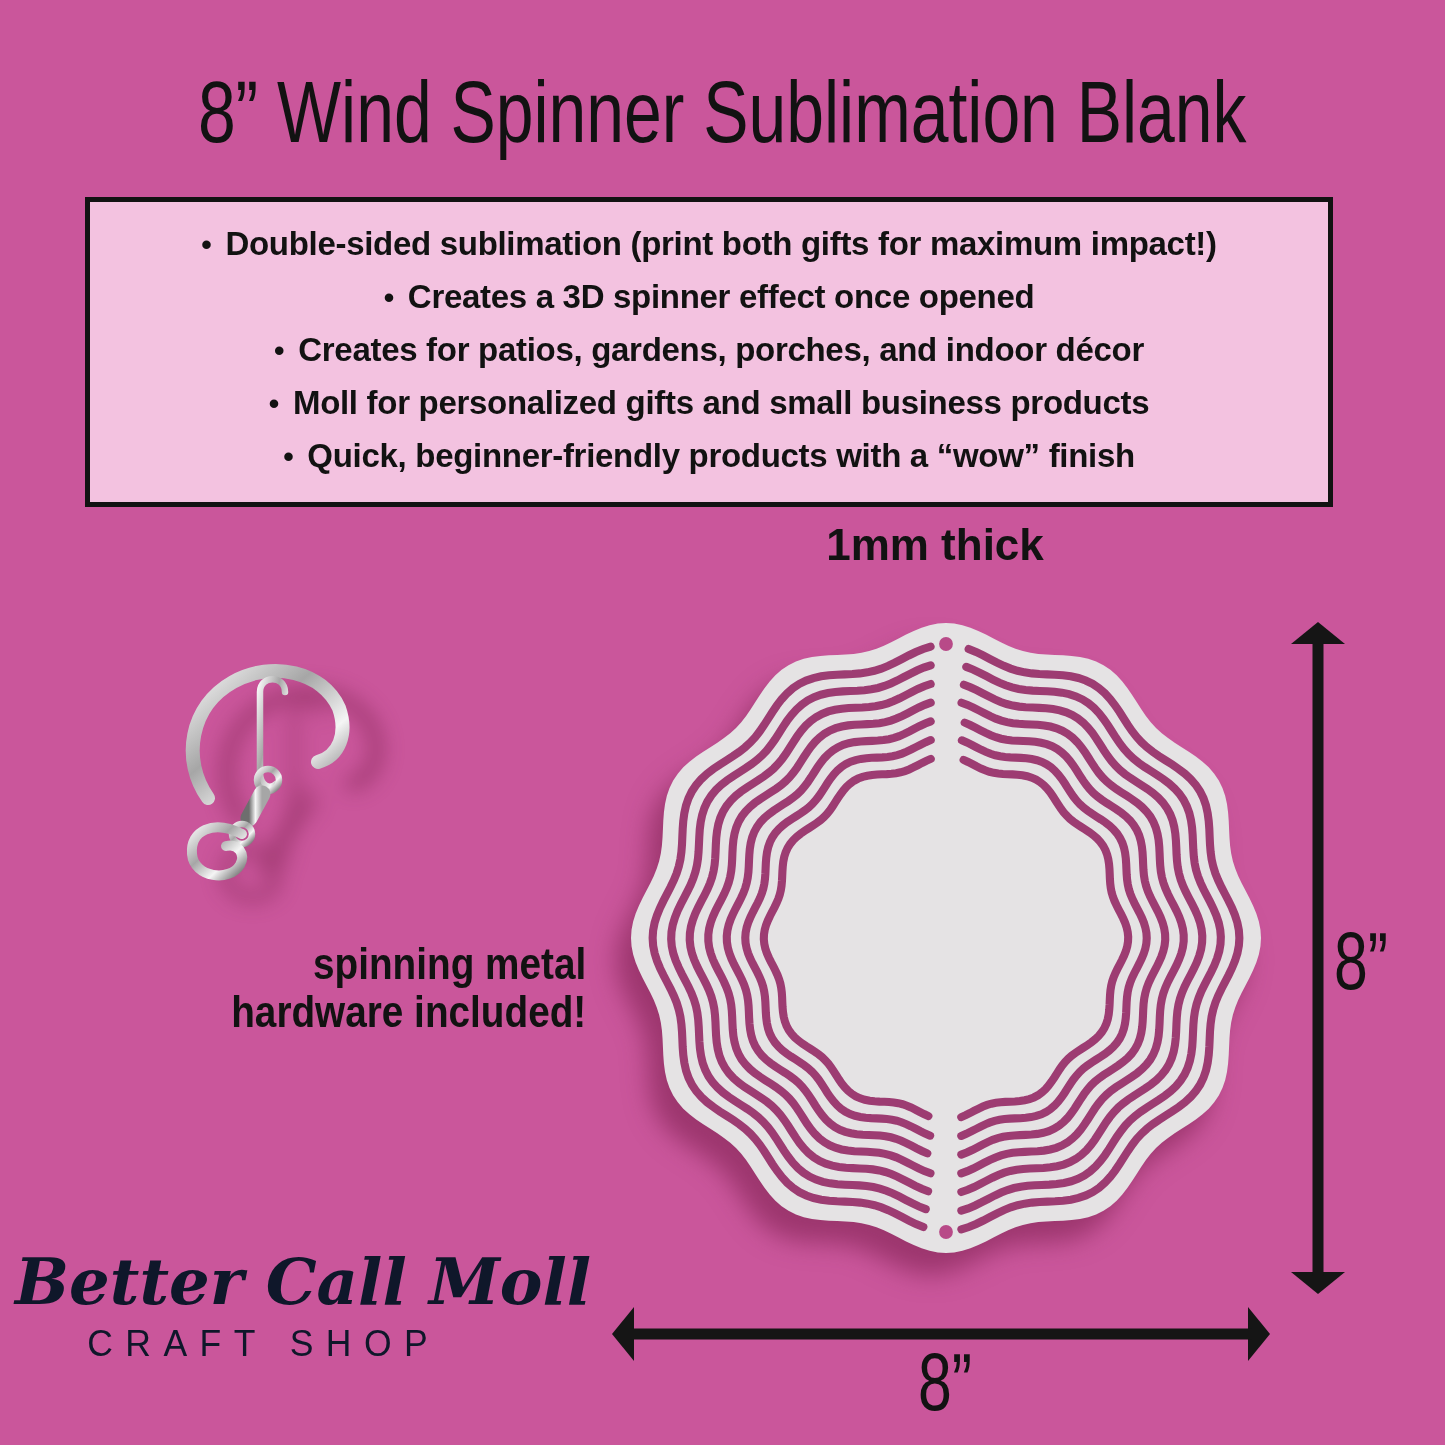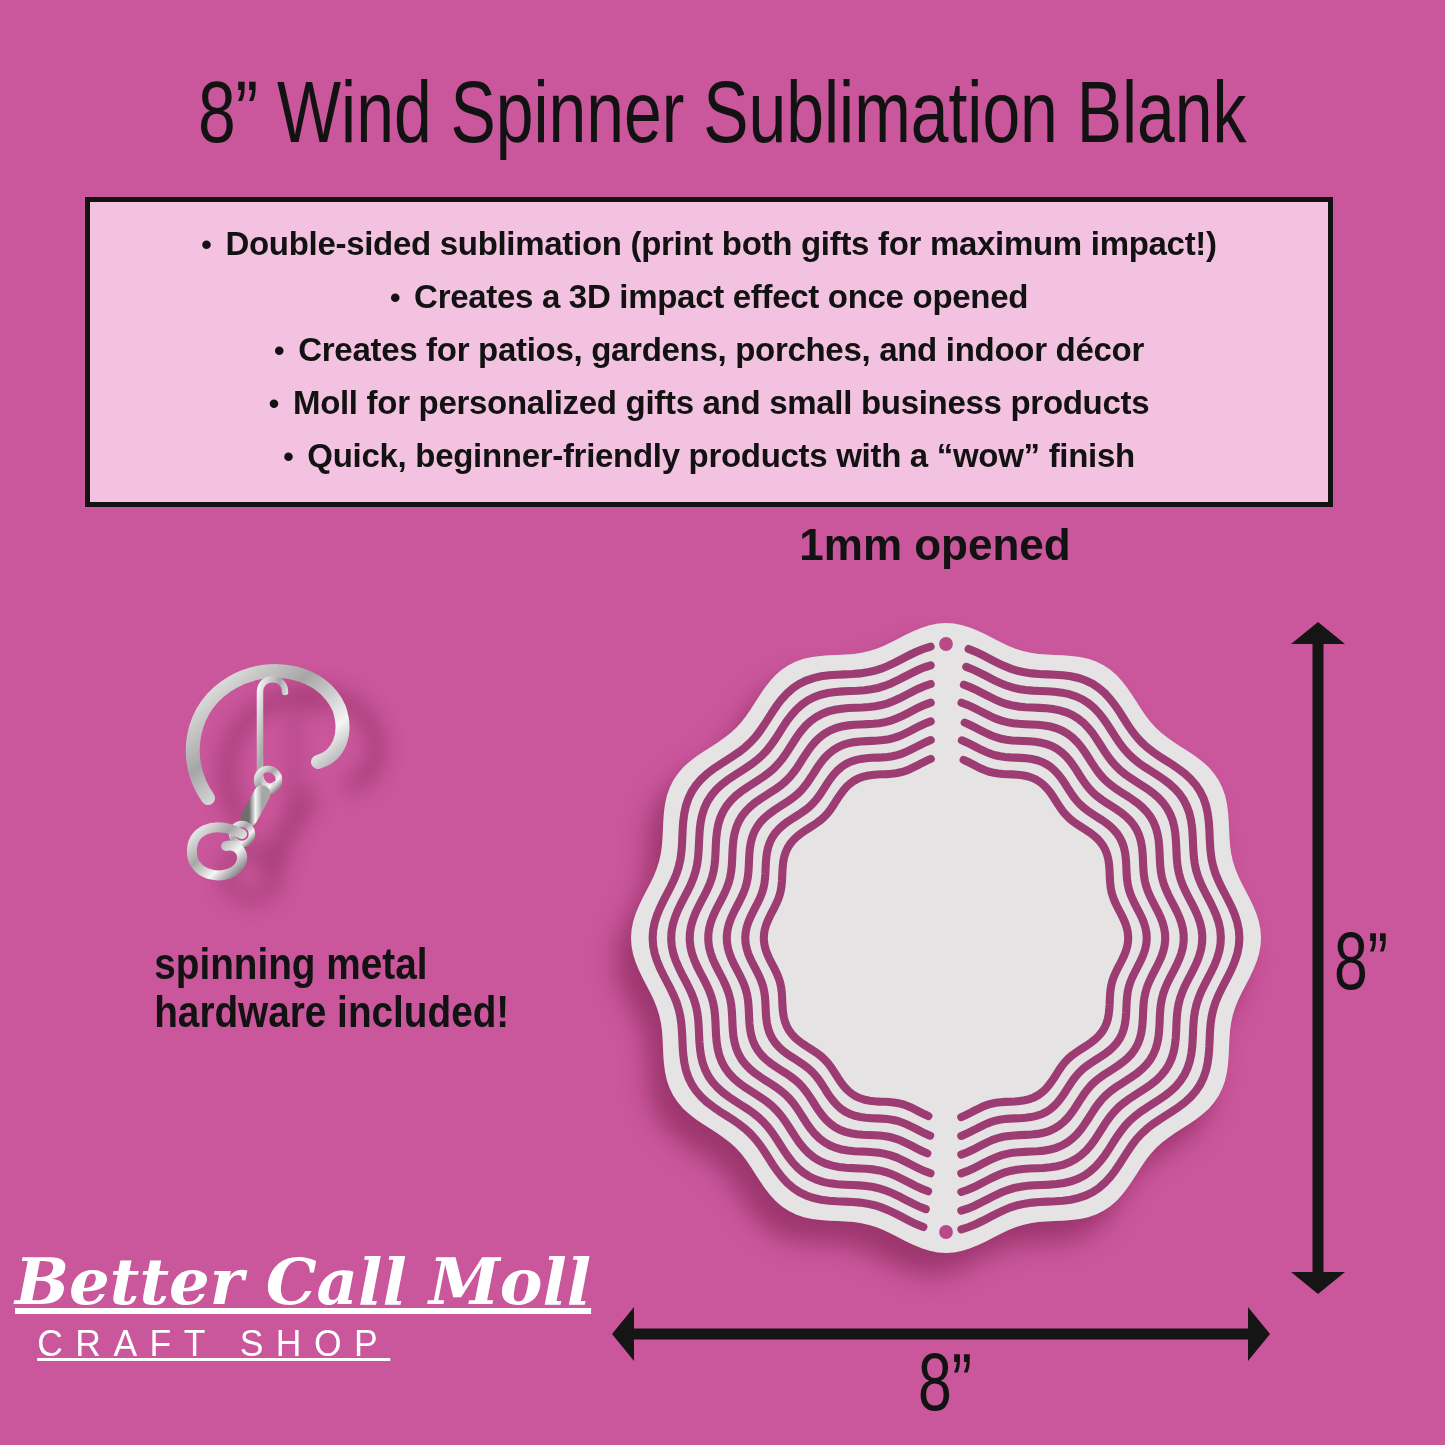--- a/index.html
+++ b/index.html
@@ -24,38 +24,38 @@
     font-size:33px;font-weight:700;letter-spacing:-0.3px;white-space:nowrap;}
   .bullet{font-size:30px;}
 
   
   #thickness{left:640px;top:520px;width:590px;text-align:center;
     font-size:44px;font-weight:700;}
 
   
   #hardware-svg{left:163px;top:648px;
     filter:drop-shadow(34px 22px 10px rgba(116,26,68,.45));}
-  #hardware-caption{left:130px;top:940px;width:480px;text-align:left;
+  #hardware-caption{left:130px;top:940px;width:480px;text-align:right;
     font-size:44px;font-weight:700;line-height:48px;white-space:nowrap;}
   #hardware-caption .squeeze{display:inline-block;transform:scaleX(.88);transform-origin:center top;}
 
   
   #spinner-svg{left:616px;top:608px;
     filter:drop-shadow(-15px 22px 12px rgba(112,22,66,.5));}
 
   
   #v-arrow{left:1283px;top:612px;}
   #h-arrow{left:600px;top:1301px;}
   .dim-label{font-size:81px;font-weight:400;white-space:nowrap;}
   #height-label{left:1334px;top:915px;transform:scaleX(.75);transform-origin:left top;}
   #width-label{left:600px;top:1336px;width:690px;text-align:center;}
   #width-label .squeeze{display:inline-block;transform:scaleX(.75);transform-origin:center top;}
 
   
-  #logo{left:15px;top:1248px;width:485px;text-align:left;color:#ffffff;text-decoration:underline;}
+  #logo{left:15px;top:1248px;width:485px;text-align:center;color:#0f172a;}
   #brand-name{font-family:"DejaVu Serif",serif;font-style:italic;font-weight:600;
     font-size:64px;line-height:1.05;white-space:nowrap;}
   #brand-subtitle{margin-top:8px;font-size:37px;font-weight:400;letter-spacing:13px;
     padding-left:13px;white-space:nowrap;transform:scaleX(.96);transform-origin:center top;}
 </style>
 </head>
 <body>
 
 <div id="stage" style="background: rgb(202, 86, 155);">
 
@@ -63,37 +63,37 @@
     <span class="squeeze">8” Wind Spinner Sublimation Blank</span>
   </div>
 
   <div id="features-box" class="abs" style="background: rgb(243, 194, 224); border-color: rgb(18, 18, 18);">
     <div class="feature-row">
       <span class="bullet">•</span>
       <span>Double-sided sublimation (print both gifts for maximum impact!)</span>
     </div>
     <div class="feature-row">
       <span class="bullet">•</span>
-      <span>Creates a 3D impact effect once opened</span>
+      <span>Creates a 3D spinner effect once opened</span>
     </div>
     <div class="feature-row">
       <span class="bullet">•</span>
       <span>Creates for patios, gardens, porches, and indoor décor</span>
     </div>
     <div class="feature-row">
       <span class="bullet">•</span>
       <span>Moll for personalized gifts and small business products</span>
     </div>
     <div class="feature-row">
       <span class="bullet">•</span>
       <span>Quick, beginner-friendly products with a “wow” finish</span>
     </div>
   </div>
 
-  <div id="thickness" class="abs">1mm opened</div>
+  <div id="thickness" class="abs">1mm thick</div>
 
   <svg id="hardware-svg" class="abs" width="205" height="245" viewBox="0 0 205 245">
     <defs>
       <linearGradient id="metalGrad" x1="0" y1="0" x2="1" y2="1">
         <stop offset="0" stop-color="#f5f5f5"></stop>
         <stop offset="0.4" stop-color="#a6a6a6"></stop>
         <stop offset="0.7" stop-color="#f5f5f5"></stop>
         <stop offset="1" stop-color="#6e6e6e"></stop>
       </linearGradient>
       <linearGradient id="metalGrad2" x1="0" y1="0" x2="1" y2="0">

